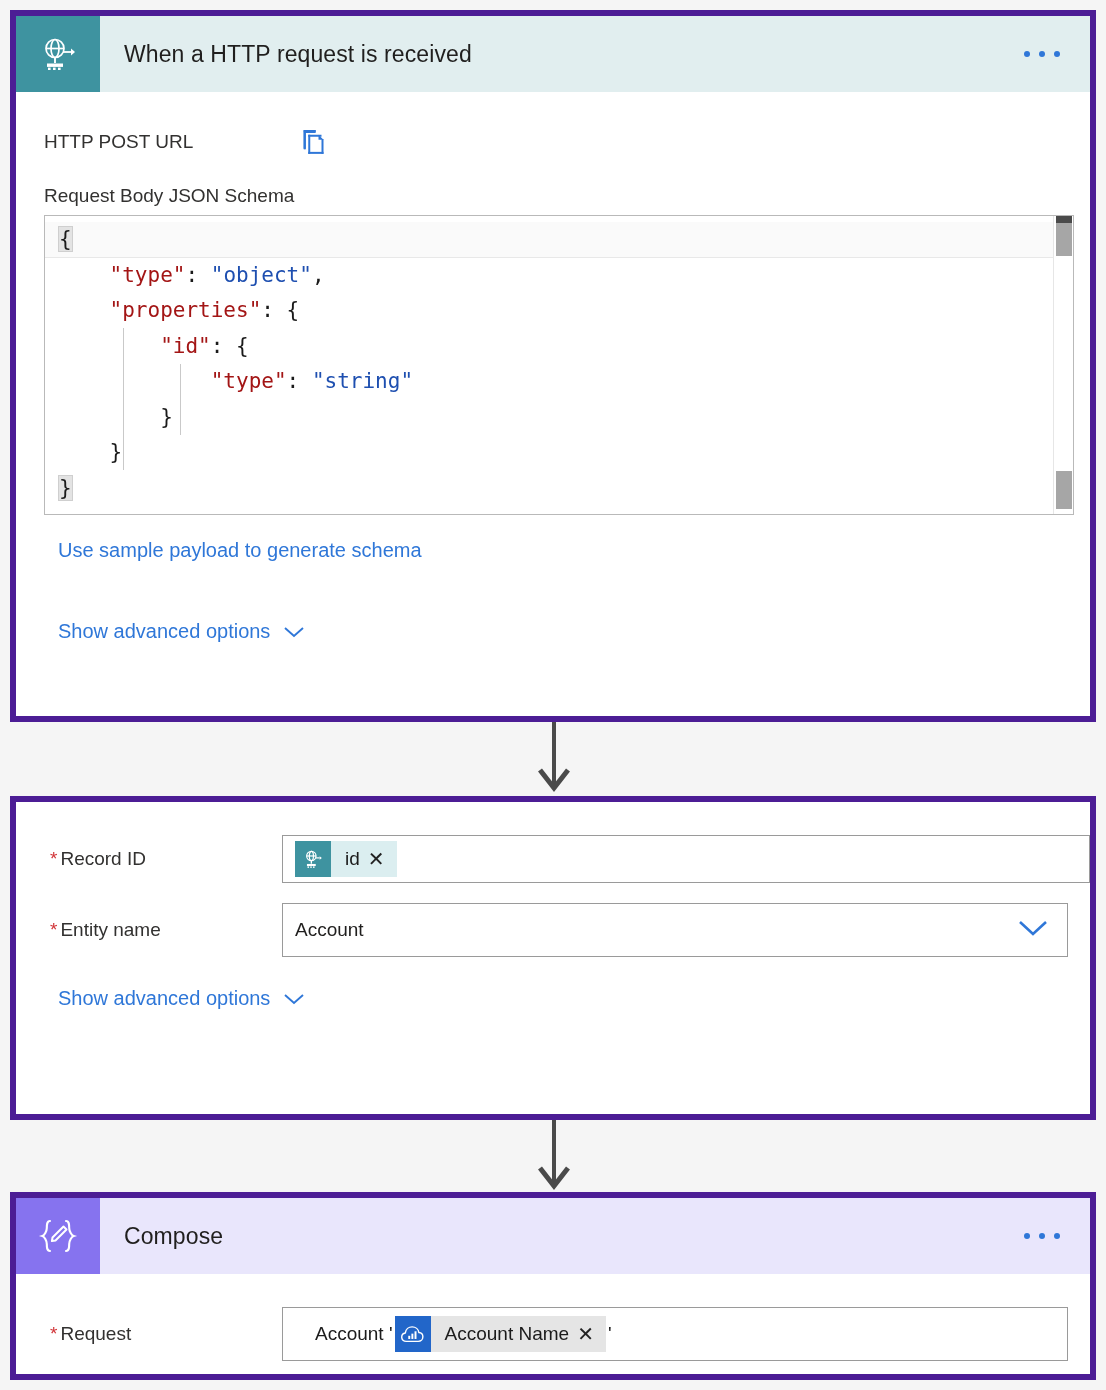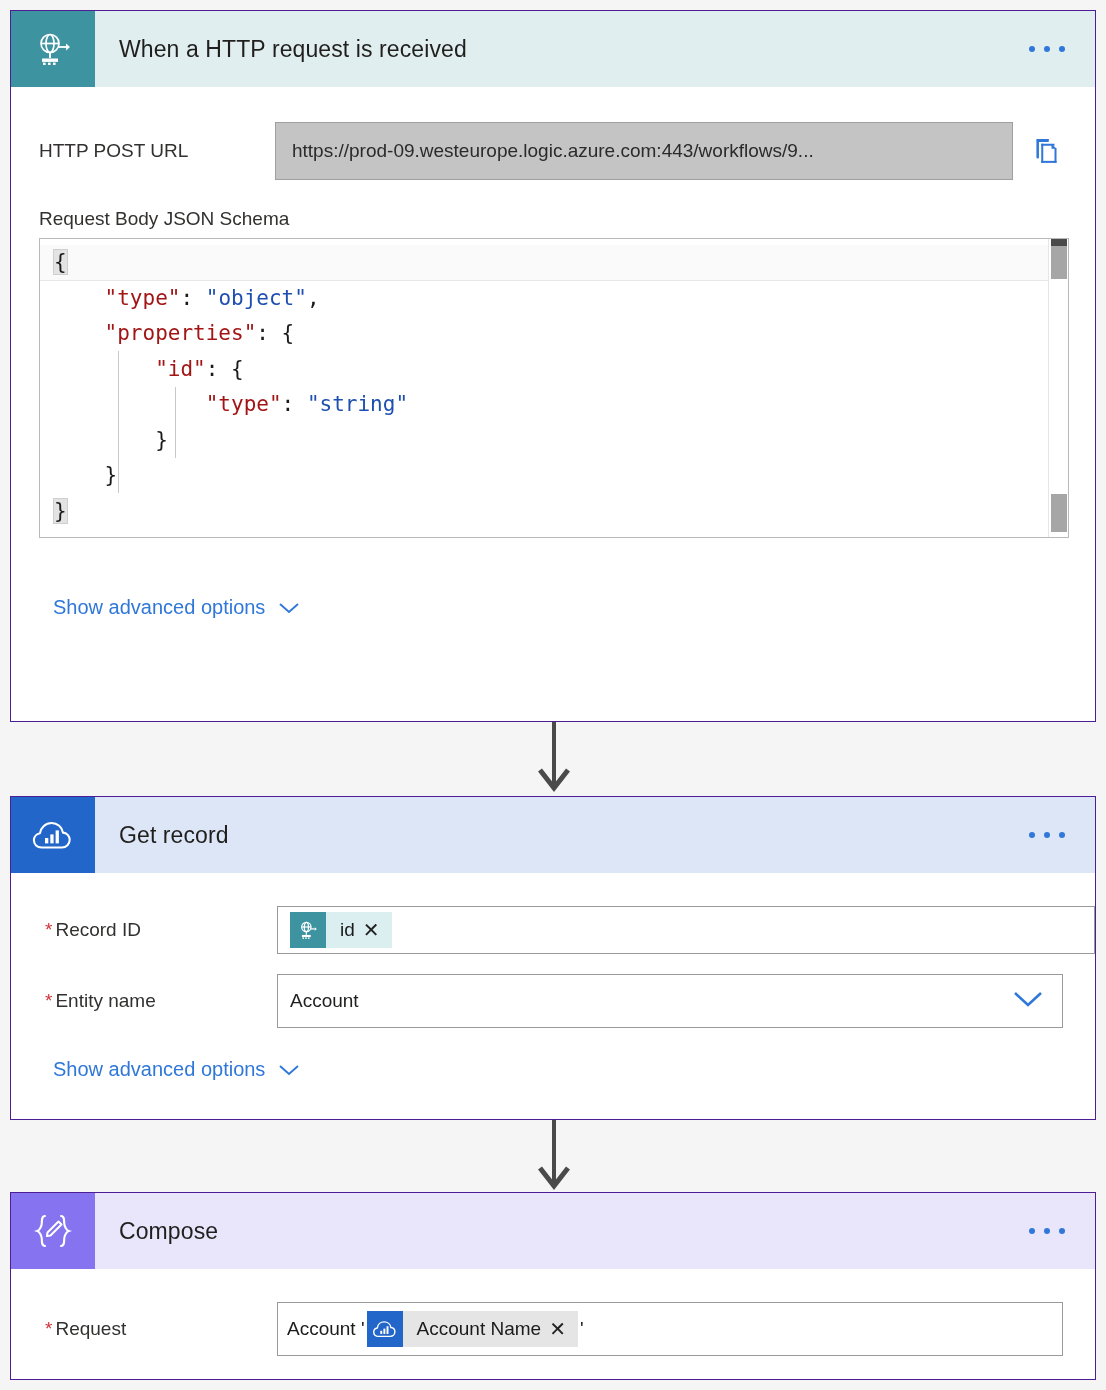--- a/index.html
+++ b/index.html
@@ -11,21 +11,21 @@
   body { width: 1106px; height: 1390px; overflow: hidden; position: relative; }
 
   .canvas { position: relative; width: 1106px; height: 1390px; background: #f5f5f5; }
 
   
   .card {
     position: absolute;
     left: 10px;
     width: 1086px;
     background: #ffffff;
-    border: 1px solid #4c1d95;
+    border: 6px solid #4c1d95;
   }
   .card-header {
     display: flex;
     align-items: center;
     height: 76px;
     position: relative;
   }
   .card-icon {
     width: 84px; height: 76px;
     flex: 0 0 84px;
@@ -229,21 +229,20 @@
         <i></i>
           <i></i>
           <i></i>
       </div>
     </div>
 
     <div class="card-body">
 
       <div class="http-row">
         <div class="field-label">HTTP POST URL</div>
-        <div class="url-box">https://prod-09.westeurope.logic.azure.com:443/workflows/9...</div>
         <div class="copy-icon">
           <svg width="30" height="30" viewBox="0 0 24 24" aria-hidden="true">
             <path d="M3 2.5h9.5v2.3H4.6v12.6H3z" fill="#2f77d8"></path>
             <path d="M3 2.5h9.5l0 1.1H4.1v13.8H3z" fill="#2f77d8"></path>
             <rect x="3" y="2.5" width="1.6" height="15.4" fill="#2f77d8"></rect>
             <rect x="3" y="2.5" width="9.4" height="1.6" fill="#2f77d8"></rect>
             <rect x="6.6" y="6.2" width="1.6" height="15.3" fill="#2f77d8"></rect>
             <rect x="6.6" y="6.2" width="10.6" height="1.6" fill="#2f77d8"></rect>
             <rect x="6.6" y="19.9" width="12.2" height="1.6" fill="#2f77d8"></rect>
             <rect x="17.2" y="9.6" width="1.6" height="11.9" fill="#2f77d8"></rect>
@@ -270,20 +269,23 @@
           <div class="json-line"><span class="k-pun brace-match">}</span></div>
         </div>
 
         <div class="ed-scroll-track">
           <div class="ed-scroll-cap"></div>
           <div class="ed-scroll-thumb" style="top:7px;height:33px;"></div>
           <div class="ed-scroll-thumb" style="top:255px;height:38px;"></div>
         </div>
       </div>
 
+      <div class="link-row">
+        <span class="link">Use sample payload to generate schema</span>
+      </div>
 
       <div class="link-row" style="padding-top:58px;">
         <span class="link">
           <span>Show advanced options</span>
           <span class="chev">
             <svg width="22" height="14" viewBox="0 0 22 14" aria-hidden="true">
               <polyline points="2,3 11,11 20,3" fill="none" stroke="#2f77d8" stroke-width="1.9"></polyline>
             </svg>
           </span>
         </span>
@@ -294,36 +296,20 @@
 
   <div class="arrow" style="top:722px;">
     <svg width="36" height="72" viewBox="0 0 36 72" aria-hidden="true">
       <line x1="18" y1="0" x2="18" y2="62" stroke="#4a4a4a" stroke-width="4"></line>
       <polyline points="4,48 18,66 32,48" fill="none" stroke="#4a4a4a" stroke-width="5"></polyline>
     </svg>
   </div>
 
   <div class="card" style="top:796px;height:324px;">
 
-    <div class="card-header hdr-crm">
-      <div class="card-icon">
-        <svg width="44" height="36" viewBox="0 0 44 36" aria-hidden="true">
-          <path d="M10.5 30.5c-4.4 0-7.6-3.2-7.6-7.2 0-3.6 2.6-6.6 6.1-7.1C9.8 10.4 14.6 6 20.6 6c5.8 0 10.6 4.2 11.4 9.6 3.8.3 6.7 3.4 6.7 7.2 0 4-3.3 7.7-7.8 7.7z" fill="none" stroke="#ffffff" stroke-width="2.1" stroke-linejoin="round"></path>
-          <rect x="14" y="21" width="3.3" height="5.4" fill="#ffffff"></rect>
-          <rect x="19.3" y="17.4" width="3.3" height="9" fill="#ffffff"></rect>
-          <rect x="24.6" y="13.4" width="3.3" height="13" fill="#ffffff"></rect>
-        </svg>
-      </div>
-      <div class="card-title">Get record</div>
-      <div class="ellipsis-menu">
-        <i></i>
-          <i></i>
-          <i></i>
-      </div>
-    </div>
 
     <div class="card-body">
 
       <div class="param-row">
         <div class="param-label">
           <span class="req-star">*</span>
           <span>Record ID</span>
         </div>
         <div class="input-box input-rid">
           <span class="token">
@@ -399,21 +385,21 @@
           <i></i>
       </div>
     </div>
 
     <div class="card-body">
       <div class="param-row">
         <div class="param-label">
           <span class="req-star">*</span>
           <span>Request</span>
         </div>
-        <div class="input-box input-inputs" style="height:54px;padding-left:9px;">
+        <div class="input-box input-inputs" style="height:54px;padding-left:32px;">
           <span class="plain-text">Account '</span>
           <span class="token token-blue" style="margin:0 2px;">
             <span class="token-ico">
               <svg width="26" height="22" viewBox="0 0 44 36" aria-hidden="true">
                 <path d="M10.5 30.5c-4.4 0-7.6-3.2-7.6-7.2 0-3.6 2.6-6.6 6.1-7.1C9.8 10.4 14.6 6 20.6 6c5.8 0 10.6 4.2 11.4 9.6 3.8.3 6.7 3.4 6.7 7.2 0 4-3.3 7.7-7.8 7.7z" fill="none" stroke="#ffffff" stroke-width="2.4" stroke-linejoin="round"></path>
                 <rect x="14" y="21" width="3.3" height="5.4" fill="#ffffff"></rect>
                 <rect x="19.3" y="17.4" width="3.3" height="9" fill="#ffffff"></rect>
                 <rect x="24.6" y="13.4" width="3.3" height="13" fill="#ffffff"></rect>
               </svg>
             </span>

